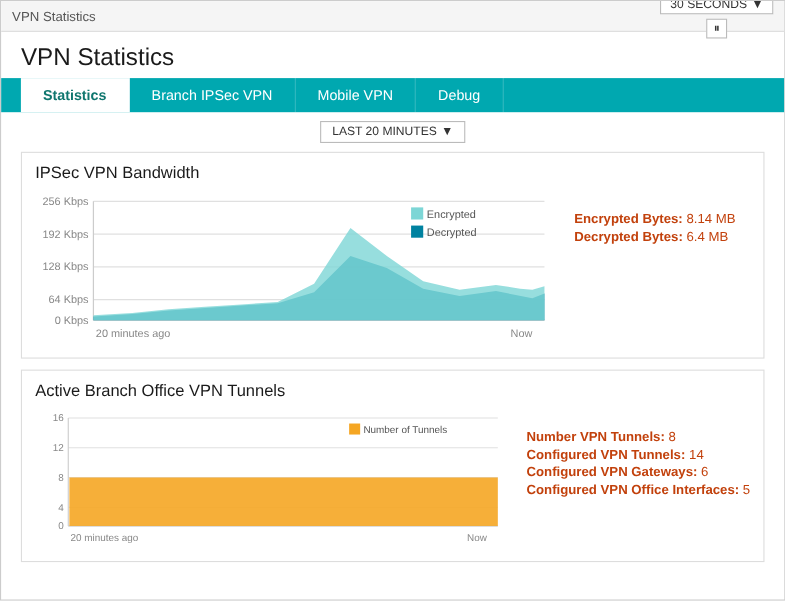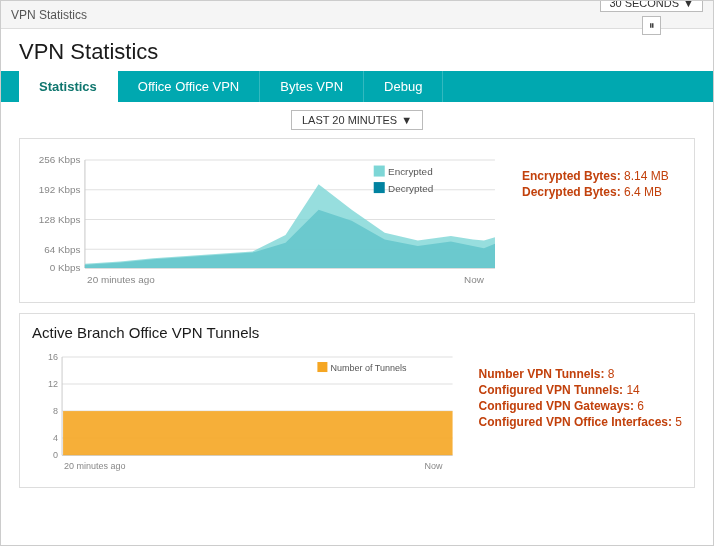--- a/index.html
+++ b/index.html
@@ -168,35 +168,36 @@
     </button>
   </div>
 </div>
 
 <div class="page-header">
   <h1 class="page-title">VPN Statistics</h1>
 </div>
 
 <div class="tabs">
   <div class="tab active">Statistics</div>
-  <div class="tab">Office Office VPN</div>
-  <div class="tab">Bytes VPN</div>
+  <div class="tab">Branch IPSec VPN</div>
+  <div class="tab">Mobile VPN</div>
   <div class="tab">Debug</div>
 </div>
 
 <div class="content">
 
   <div class="time-filter">
     <button class="time-filter-btn">
       <span>LAST 20 MINUTES</span>
       <span>▼</span>
     </button>
   </div>
 
   <div class="chart-section">
+    <h2 class="chart-title">IPSec VPN Bandwidth</h2>
     <div class="chart-container">
       <div class="chart-area">
         <svg class="chart-svg" viewBox="0 0 430 130">
 
           <line x1="48" y1="10" x2="420" y2="10" class="grid-line"></line>
           <line x1="48" y1="37" x2="420" y2="37" class="grid-line"></line>
           <line x1="48" y1="64" x2="420" y2="64" class="grid-line"></line>
           <line x1="48" y1="91" x2="420" y2="91" class="grid-line"></line>
           <line x1="48" y1="108" x2="420" y2="108" class="grid-line"></line>
 

